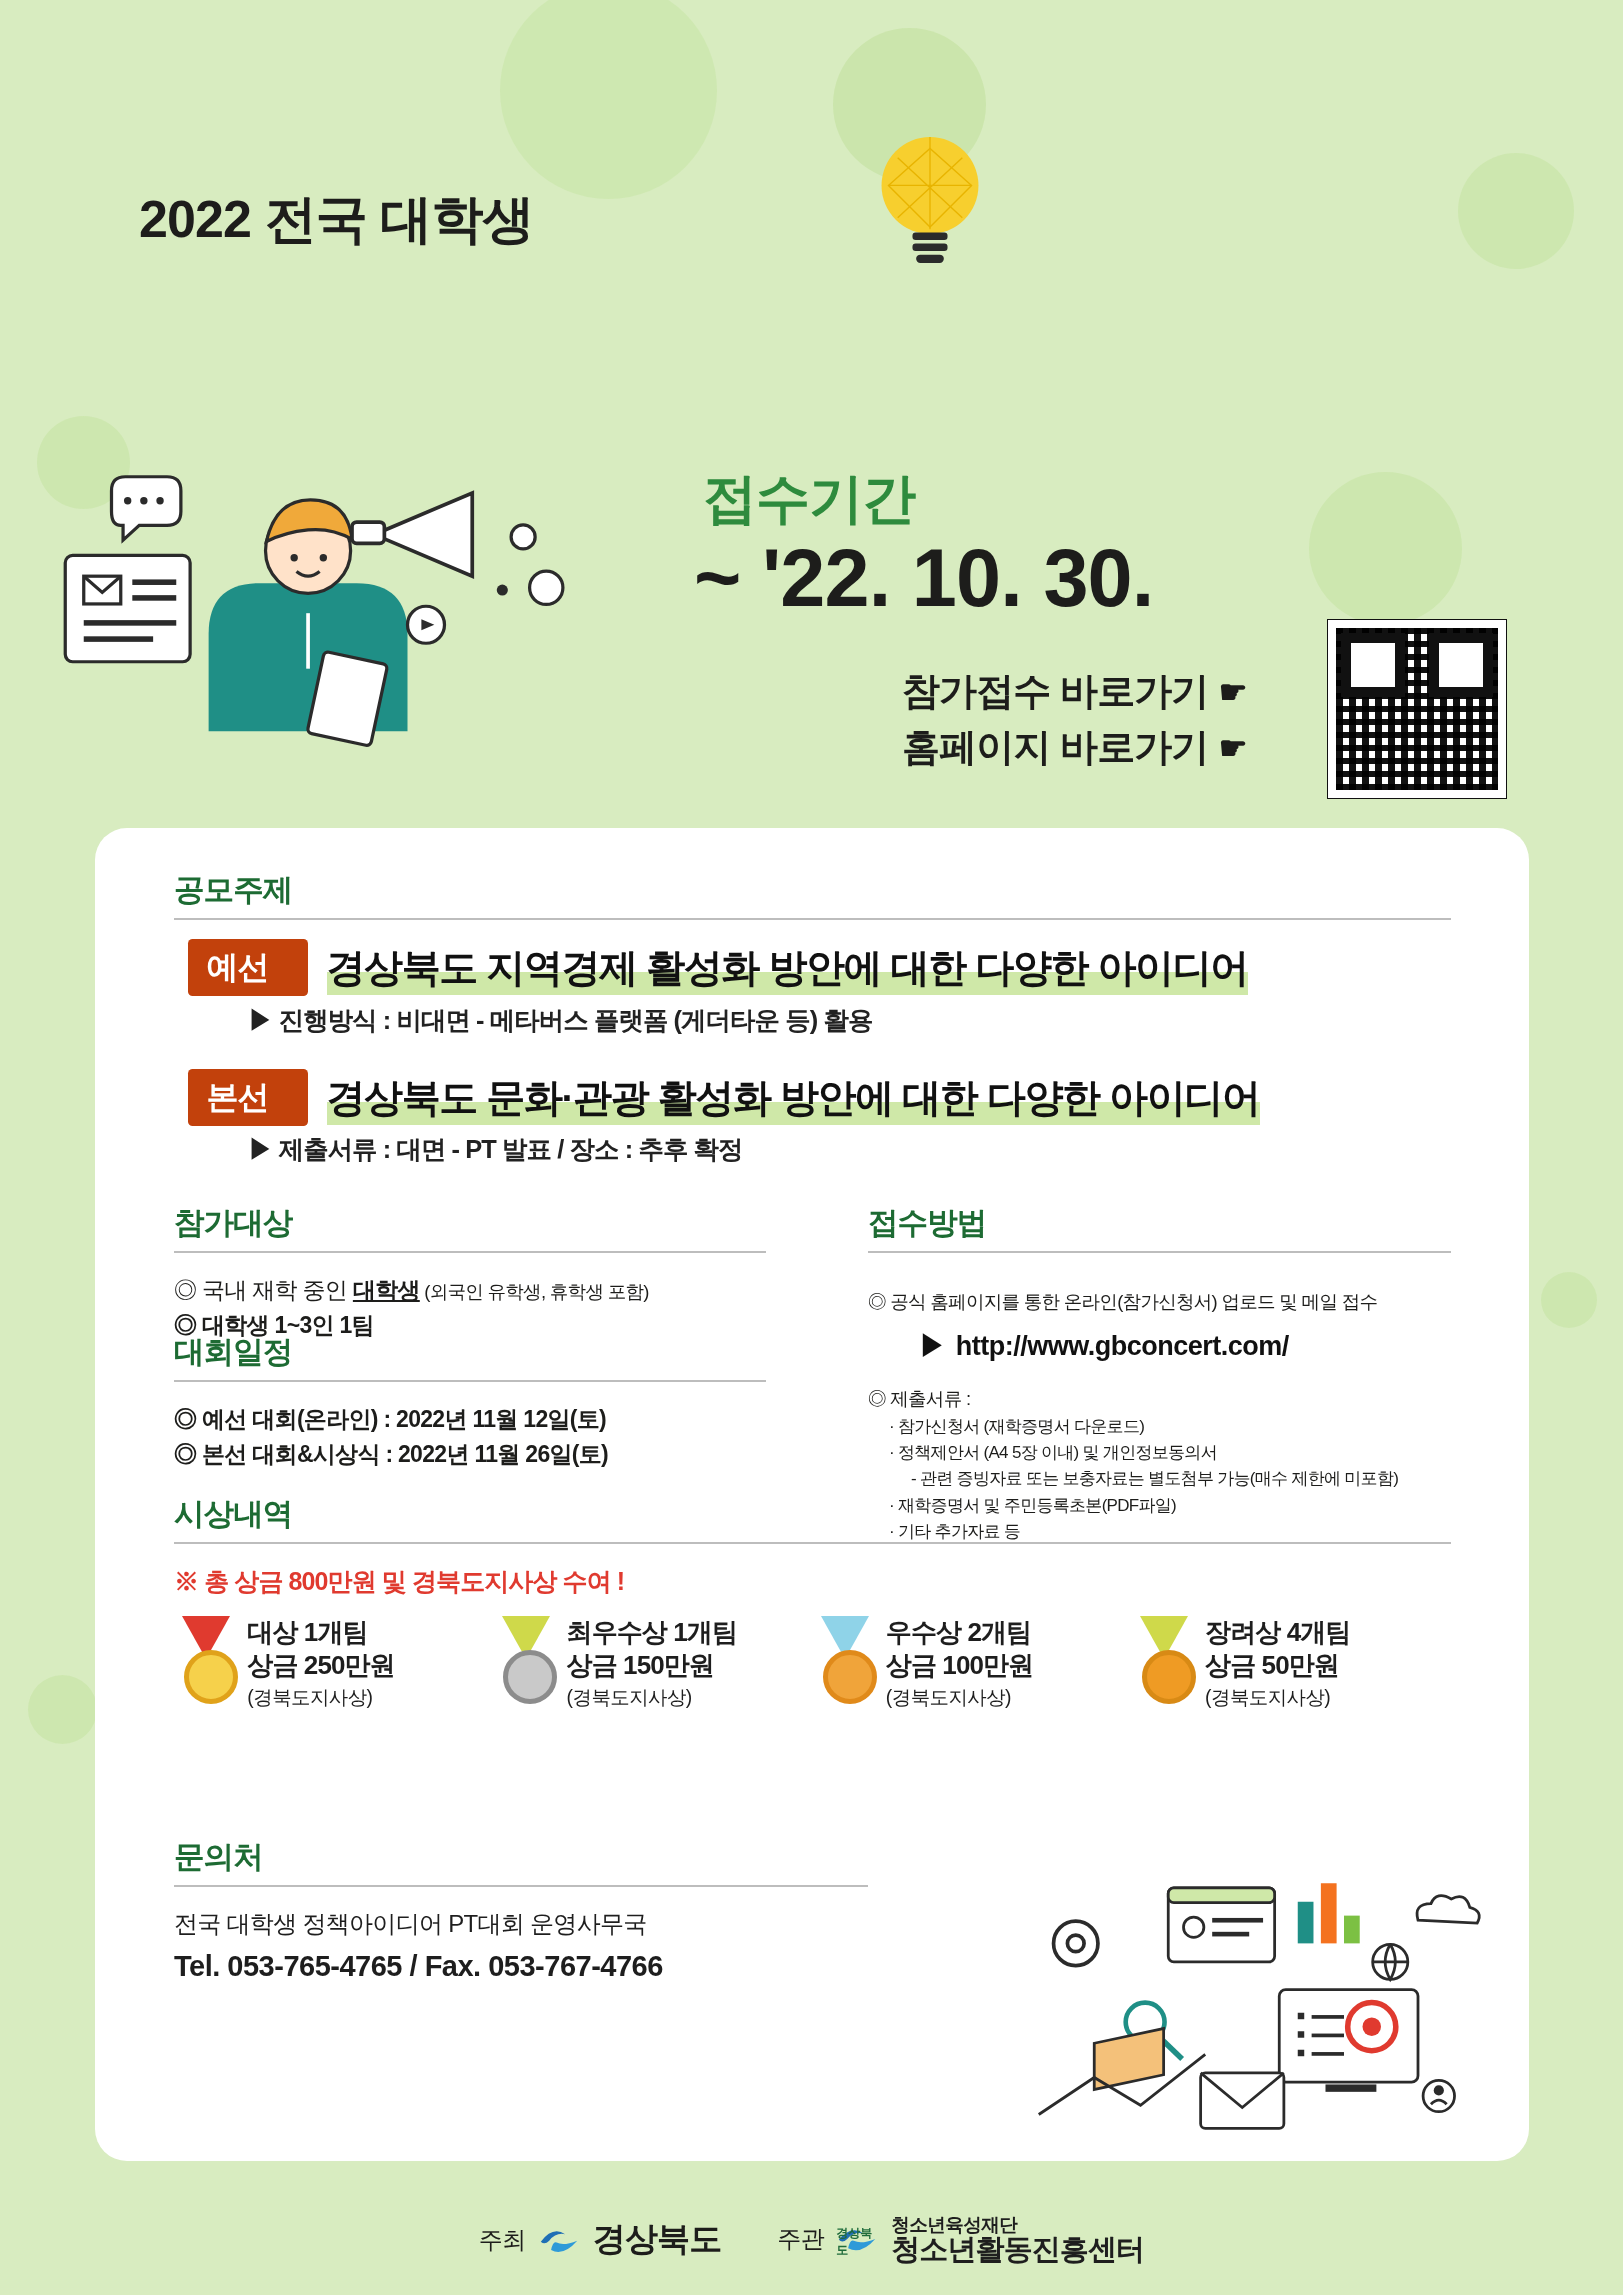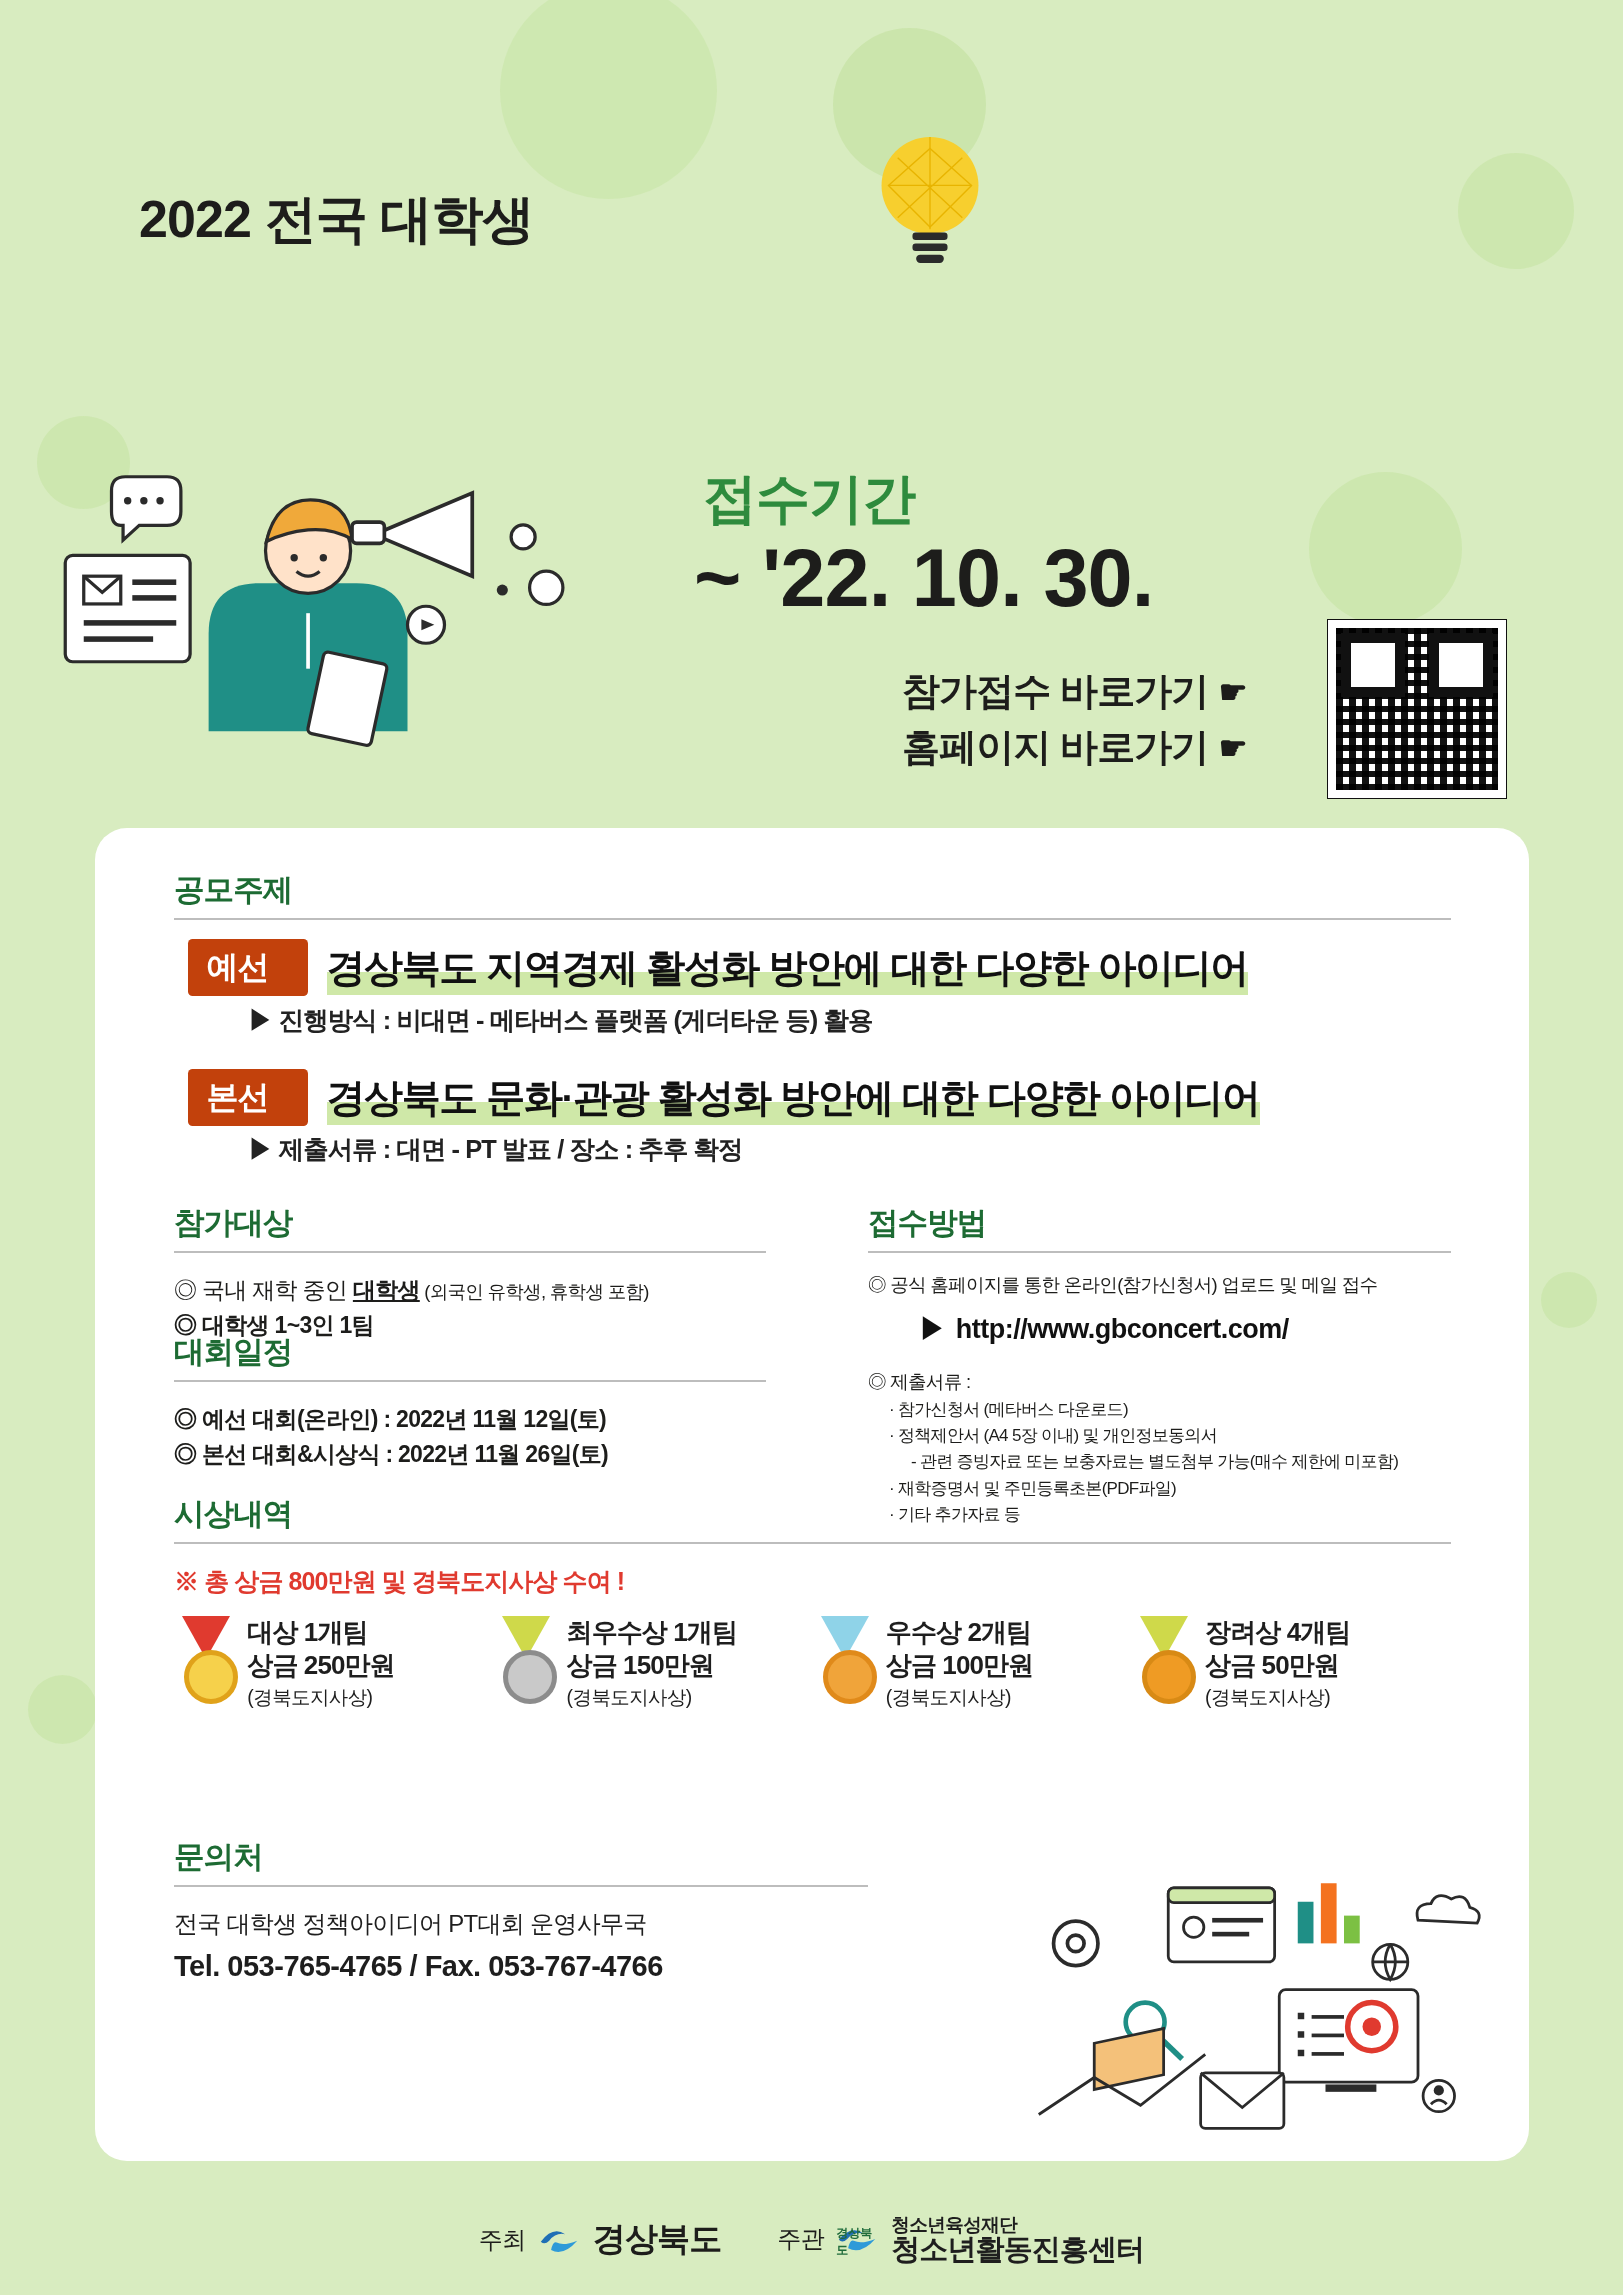--- a/index.html
+++ b/index.html
@@ -235,27 +235,27 @@
   <div style="position:absolute;left:79px;top:504px;width:592px;">
     <div class="sec-title">대회일정</div>
     <div class="rule"></div>
     <div class="body-line" style="margin-top:19.4px;font-weight:bold;">◎ 예선 대회(온라인) : 2022년 11월 12일(토)</div>
     <div class="body-line" style="font-weight:bold;">◎ 본선 대회&amp;시상식 : 2022년 11월 26일(토)</div>
   </div>
 
   <div style="position:absolute;left:773px;top:375px;width:583px;">
     <div class="sec-title">접수방법</div>
     <div class="rule"></div>
-    <div class="body-line small" style="margin-top:18px;">◎ 공식 홈페이지를 통한 온라인(참가신청서) 업로드 및 메일 접수</div>
+    <div class="body-line small" style="margin-top:35px;">◎ 공식 홈페이지를 통한 온라인(참가신청서) 업로드 및 메일 접수</div>
     <div style="margin-top:11px;margin-left:51px;display:flex;gap:10.2px;align-items:baseline;">
       <span class="url">▶</span>
       <span class="url">http://www.gbconcert.com/</span>
     </div>
     <div class="body-line small" style="margin-top:21px;">◎ 제출서류 :</div>
-    <div class="body-line smaller" style="margin-left:21px;">· 참가신청서 (메타버스 다운로드)</div>
+    <div class="body-line smaller" style="margin-left:21px;">· 참가신청서 (재학증명서 다운로드)</div>
     <div class="body-line smaller" style="margin-left:21px;">· 정책제안서 (A4 5장 이내) 및 개인정보동의서</div>
     <div class="body-line smaller" style="margin-left:43px;">- 관련 증빙자료 또는 보충자료는 별도첨부 가능(매수 제한에 미포함)</div>
     <div class="body-line smaller" style="margin-left:21px;">· 재학증명서 및 주민등록초본(PDF파일)</div>
     <div class="body-line smaller" style="margin-left:21px;">· 기타 추가자료 등</div>
   </div>
 
   <div style="position:absolute;left:79px;top:666px;width:1277px;">
     <div class="sec-title">시상내역</div>
     <div class="rule"></div>
     <div class="prize-note" style="margin-top:20.4px;">※ 총 상금 800만원 및 경북도지사상 수여 !</div>

